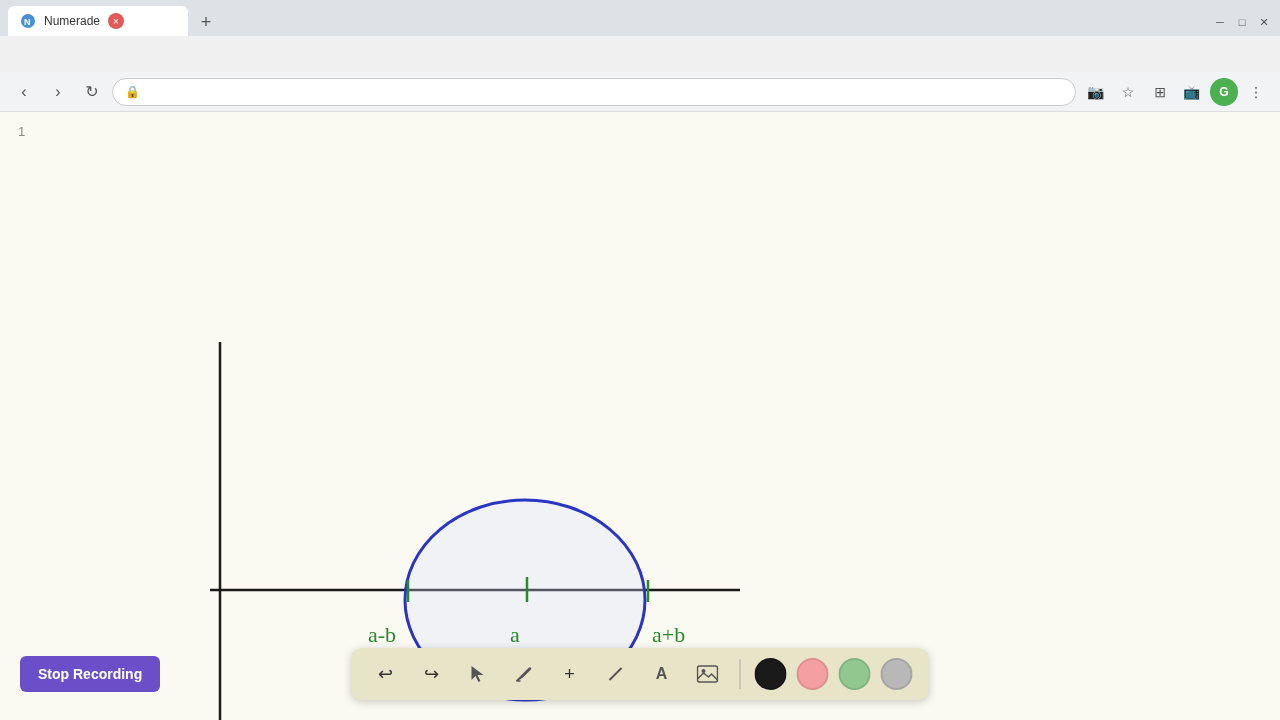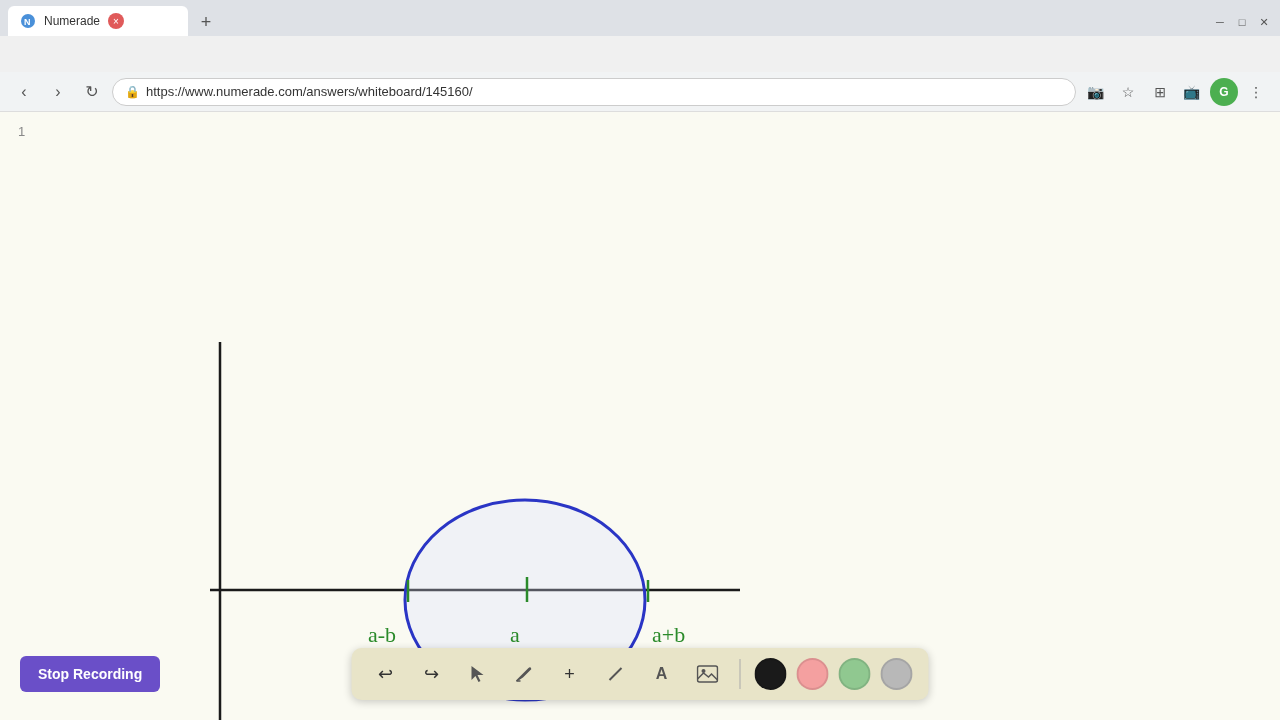--- a/index.html
+++ b/index.html
@@ -165,21 +165,20 @@
       </div>
     </div>
   </div>
 
   <div class="nav-bar" style="margin-top:36px;">
     <div class="nav-btn">‹</div>
     <div class="nav-btn">›</div>
     <div class="nav-btn">↻</div>
     <div class="address-bar">
       <span class="lock-icon">🔒</span>
-      <span>https://www.numerade.com/answers/whiteboard/145160/</span>
     </div>
     <div class="nav-right">
       <div class="nav-icon">📷</div>
       <div class="nav-icon">☆</div>
       <div class="nav-icon">⊞</div>
       <div class="nav-icon">📺</div>
       <div class="avatar">G</div>
       <div class="nav-icon">⋮</div>
     </div>
   </div>

